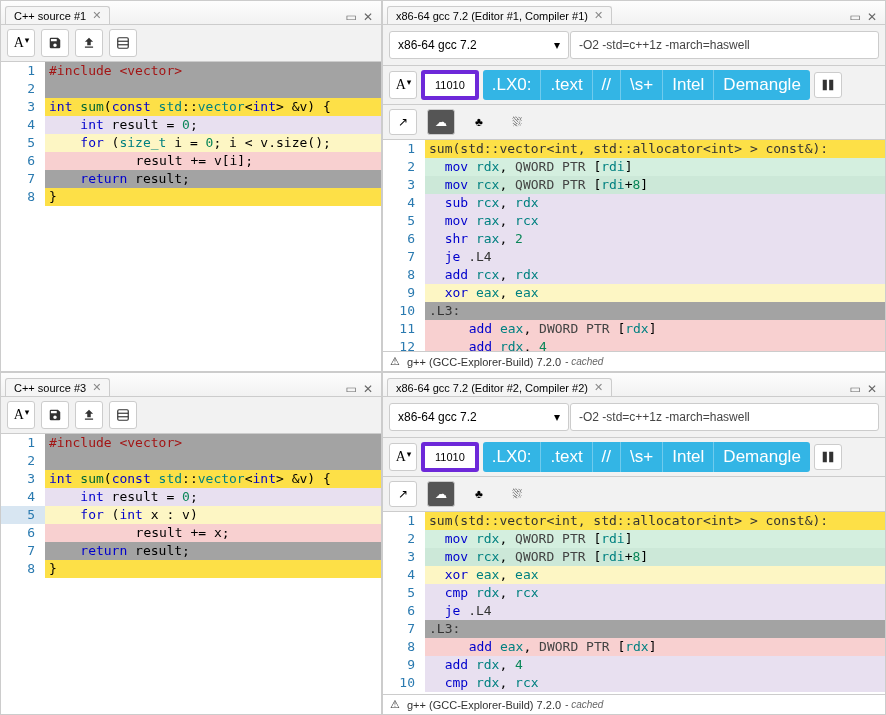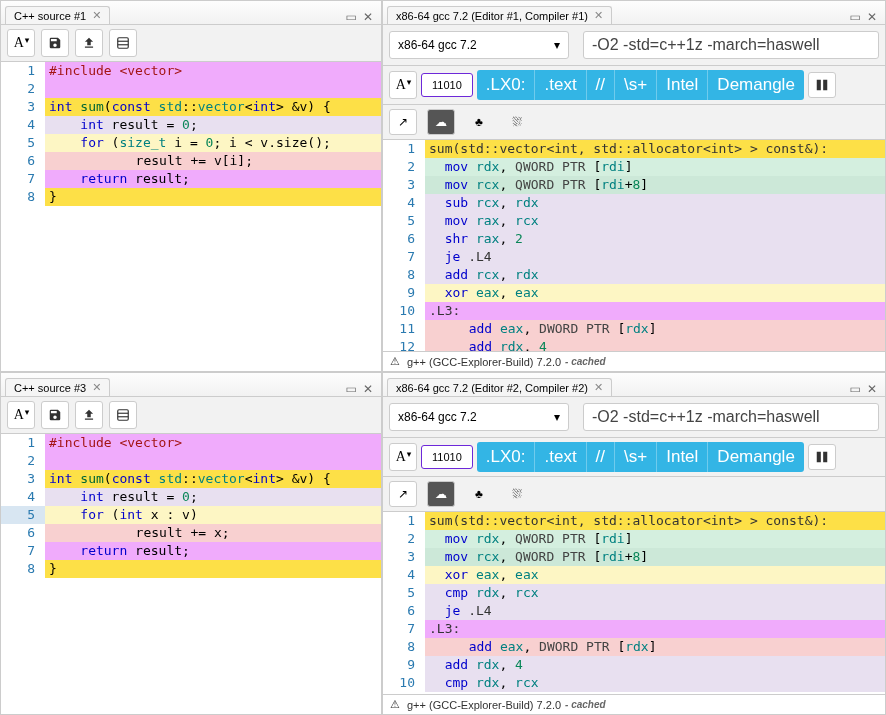--- a/index.html
+++ b/index.html
@@ -11,49 +11,49 @@
 .tab .x { color: #888; cursor: pointer; font-size: 11px; }
 .windowctl { display: flex; gap: 6px; font-size: 12px; color: #666; padding-right: 4px; }
 .toolbar { background: #f2f2f2; border-bottom: 1px solid #ccc; padding: 4px 6px; display: flex; align-items: center; gap: 6px; }
 .btn { background: #fff; border: 1px solid #ccc; border-radius: 3px; min-width: 28px; height: 28px; display: inline-flex; align-items: center; justify-content: center; cursor: pointer; font-size: 13px; }
 .btn-font { font-family: Georgia, serif; font-size: 14px; }
 .btn-font sup { font-size: 9px; position: relative; top: -3px; left: 1px; }
 .toolbar2 { background: #f2f2f2; border-bottom: 1px solid #ccc; padding: 4px 6px; display: flex; align-items: center; gap: 4px; }
 .seg { display: inline-flex; border-radius: 3px; overflow: hidden; }
 .segbtn { background: #33b5e5; color: #fff; border: none; padding: 5px 9px; font-size: 17px; cursor: pointer; border-right: 1px solid rgba(255,255,255,0.3); }
 .segbtn:last-child { border-right: none; }
-.whitebtn { background: #fff; border: 1px solid #6d28d9; border-radius: 3px; padding: 5px 10px; font-size: 11px; cursor: pointer; }
+.whitebtn { background: #fff; border: 4px solid #6d28d9; border-radius: 3px; padding: 5px 10px; font-size: 11px; cursor: pointer; }
 .iconbtn { background: #fff; border: 1px solid #ccc; border-radius: 3px; width: 28px; height: 26px; display: inline-flex; align-items: center; justify-content: center; cursor: pointer; font-size: 12px; }
-.selectrow { display: flex; gap: 14px; padding: 6px; background: #f2f2f2; border-bottom: 1px solid #ccc; }
+.selectrow { display: flex; gap: 1px; padding: 6px; background: #f2f2f2; border-bottom: 1px solid #ccc; }
 .select { flex: 0 0 180px; background: #fff; border: 1px solid #ccc; border-radius: 3px; height: 28px; display: flex; align-items: center; justify-content: space-between; padding: 0 8px; cursor: pointer; font-size: 12px; }
-.textinput { flex: 1; background: #fff; border: 1px solid #ccc; border-radius: 3px; height: 28px; padding: 0 8px; font-size: 16px; color: #444; font-family: inherit; }
+.textinput { flex: 1; background: #fff; border: 1px solid #ccc; border-radius: 3px; height: 28px; padding: 0 8px; font-size: 12px; color: #444; font-family: inherit; }
 .editor { flex: 1; overflow: auto; background: #fff; font-family: "Menlo","Consolas",monospace; font-size: 13px; }
 .line { display: flex; min-height: 18px; line-height: 18px; }
 .gutter { flex: 0 0 44px; text-align: right; padding-right: 10px; color: #2a7ab0; user-select: none; }
 .gutter.r { flex: 0 0 42px; }
 .code { flex: 1; white-space: pre; padding-left: 4px; }
-.bg-none { background: #f0abfc; }
+.bg-none { background: #a3a3a3; }
 .bg-blue { background: #fde047; }
 .bg-purple { background: #e8e0f0; }
 .bg-yellow { background: #fdf6c4; }
 .bg-red { background: #f8d0d0; padding-left: 28px; }
 .bg-green { background: #d4efdf; }
 .bg-green2 { background: #cce8d8; }
 .k { color: #0000cc; }
 .t { color: #008080; }
 .f { color: #006633; }
 .s { color: #a31515; }
 .n { color: #098658; }
 .reg { color: #008080; }
 .op { color: #444; }
 .ins { color: #0000cc; }
 .lbl { color: #333; }
 .statusbar { background: #fff; border-top: 1px solid #ccc; height: 20px; display: flex; align-items: center; padding: 0 4px; font-size: 11px; color: #333; gap: 4px; }
 .warnico { display: inline-flex; align-items: center; justify-content: center; width: 16px; }
-.cached { font-style: italic; font-size: 10px; color: #666; font-weight: bold; }
+.cached { font-style: italic; font-size: 10px; color: #666; }
 .cursor-line .gutter { background: #d8e6f2; }
 </style>
 </head>
 <body>
 
 <div class="grid">
 
 <div class="panel">
   <div class="tabbar">
     <div class="tab">

